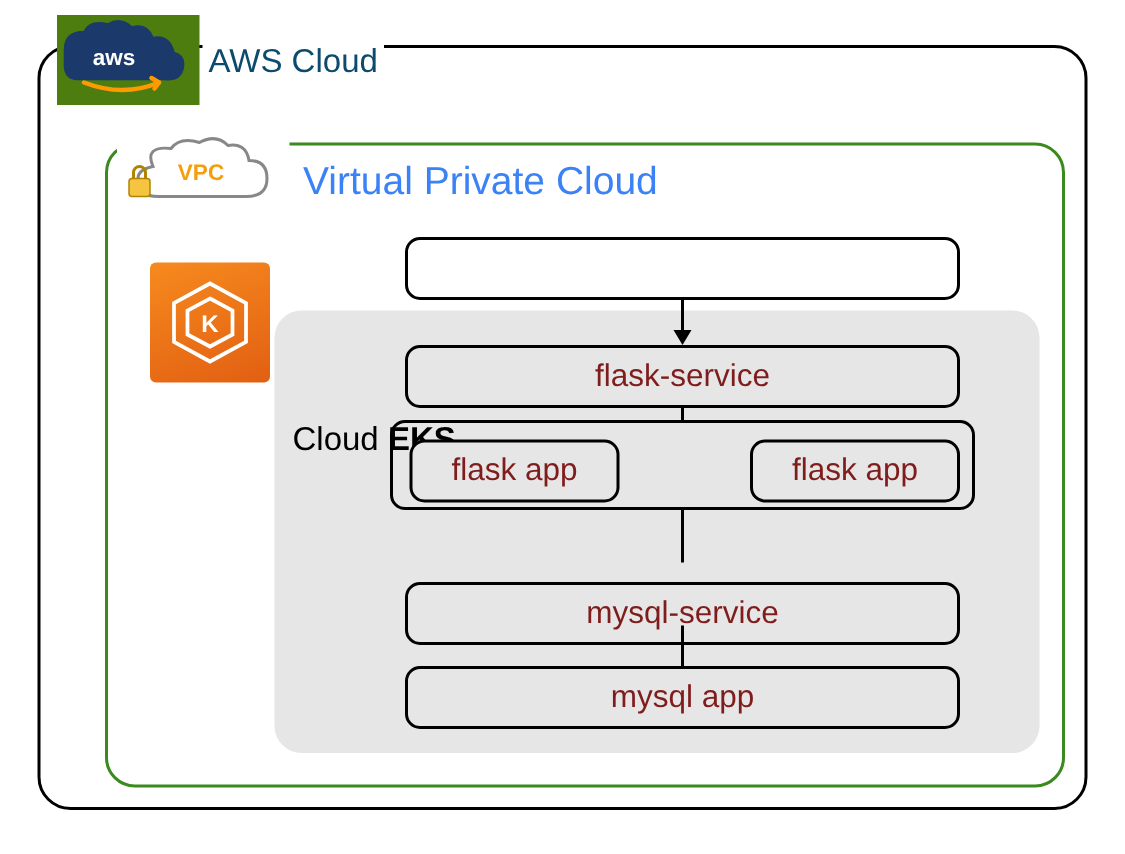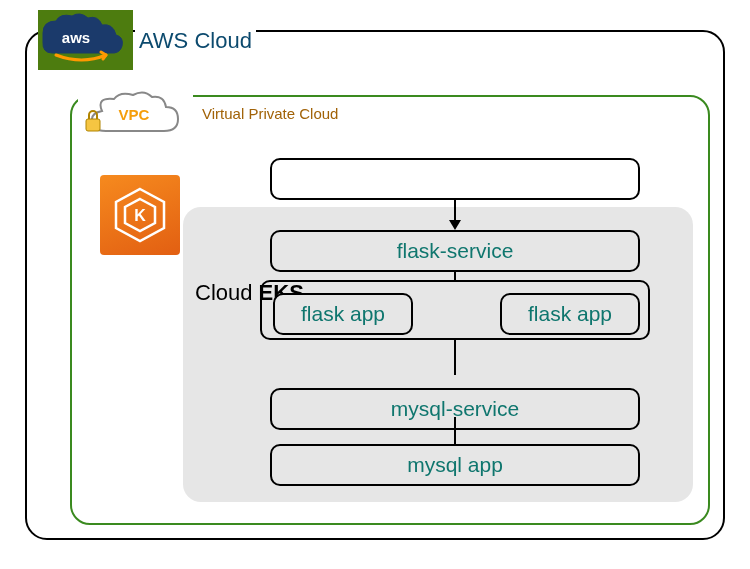--- a/index.html
+++ b/index.html
@@ -61,22 +61,22 @@
     height: 55px;
     background: #fff;
     display: flex;
     align-items: center;
     justify-content: flex-start;
   }
   .vpc-label {
     position: absolute;
     left: 198px;
     top: 105px;
-    color: #a16207;
-    font-size: 15px;
+    color: #3b82f6;
+    font-size: 26px;
     font-weight: 500;
     background: #fff;
     padding: 0 4px;
   }
   .eks-box {
     position: absolute;
     left: 183px;
     top: 207px;
     width: 510px;
     height: 295px;
@@ -107,21 +107,21 @@
 
   .node-box {
     position: absolute;
     border: 2.5px solid #000;
     border-radius: 10px;
     box-sizing: border-box;
     display: flex;
     align-items: center;
     justify-content: center;
     font-size: 21px;
-    color: #0f766e;
+    color: #7f1d1d;
     background: transparent;
   }
 
   .top-box   { left: 270px; top: 158px; width: 370px; height: 42px; background:#fff; }
   .flask-svc { left: 270px; top: 230px; width: 370px; height: 42px; }
   .group-box { left: 260px; top: 280px; width: 390px; height: 60px; border-radius: 10px; }
   .flask-app1{ left: 273px; top: 293px; width: 140px; height: 42px; background:#e6e6e6; }
   .flask-app2{ left: 500px; top: 293px; width: 140px; height: 42px; background:#e6e6e6; }
   .mysql-svc { left: 270px; top: 375px; width: 370px; height: 42px; margin-top: 13px; }
   .mysql-app { left: 270px; top: 444px; width: 370px; height: 42px; }

